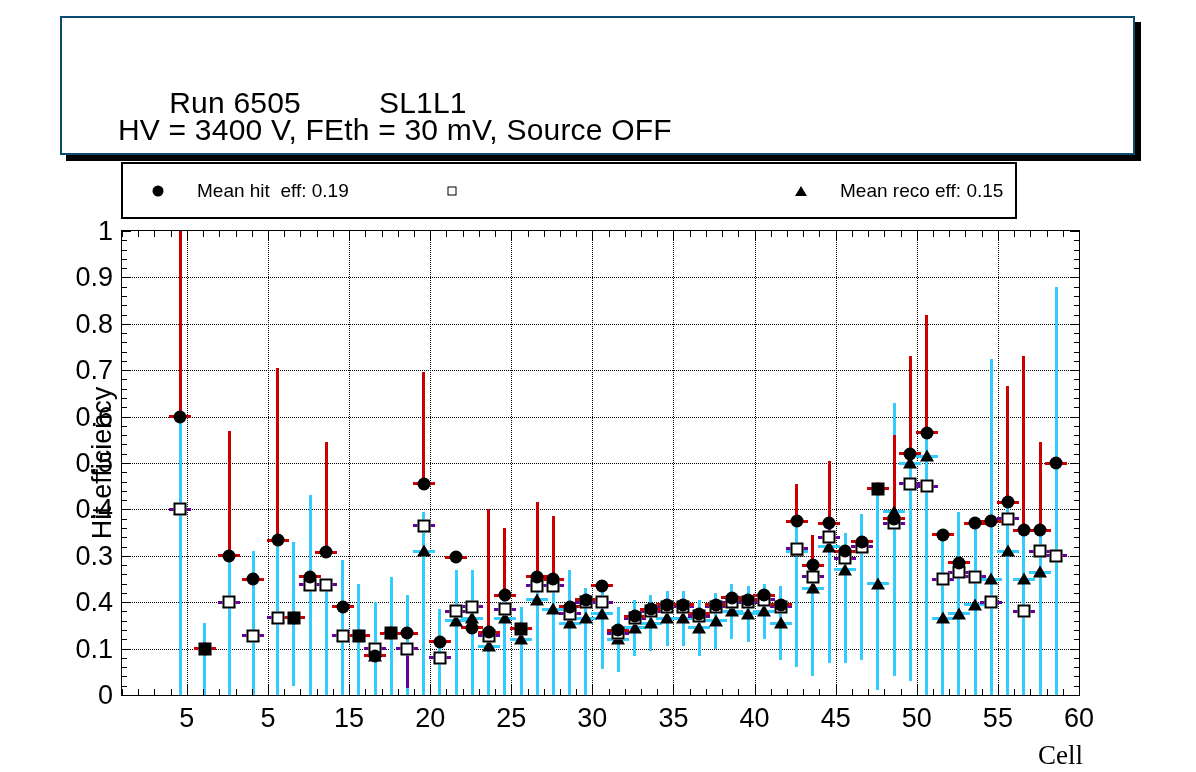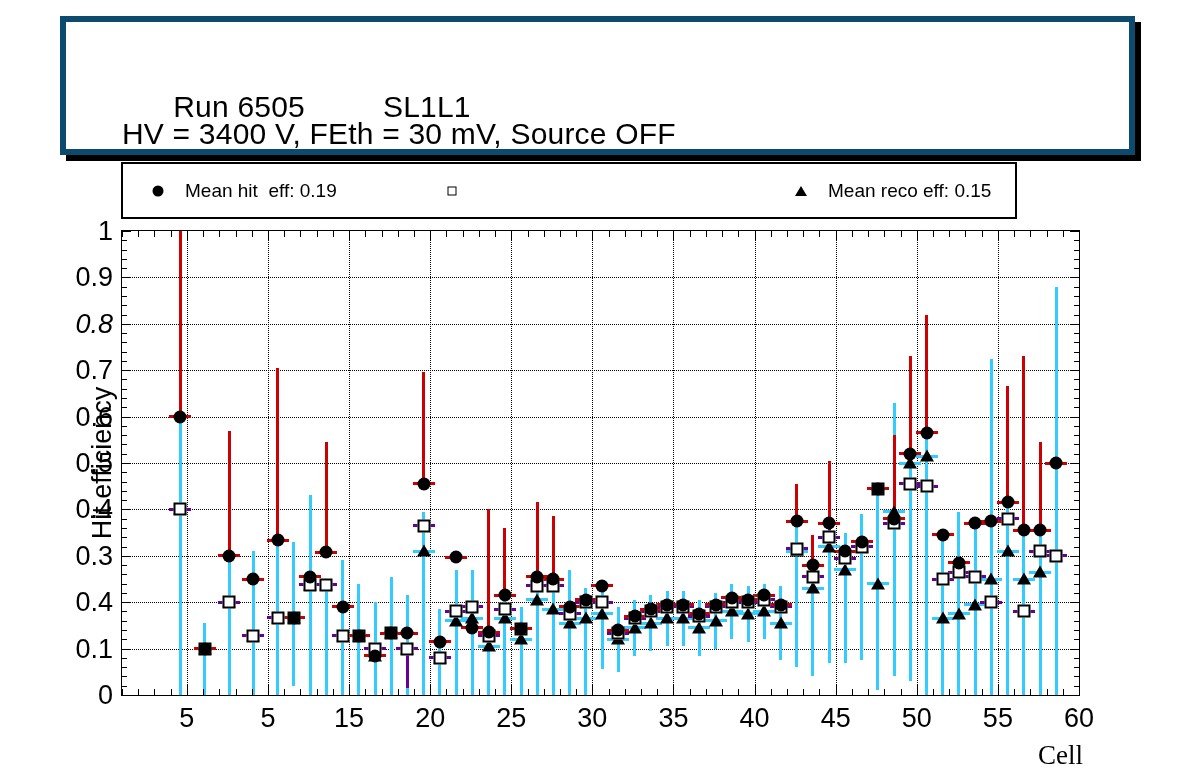--- a/index.html
+++ b/index.html
@@ -10,40 +10,40 @@
   }
   #root{position:absolute;left:0;top:0;width:1196px;height:772px;}
 
   
   .title-shadow{
     position:absolute;left:66px;top:22px;width:1075px;height:139px;
     background:#000000;
   }
   .title-box{
     position:absolute;left:60px;top:16px;width:1075px;height:139px;
-    background:#ffffff;border:6px solid #0c4a6e;box-sizing:border-box;
+    background:#ffffff;border:2px solid #0c4a6e;box-sizing:border-box;
   }
   .title-line{
     position:absolute;left:56px;color:#000;white-space:pre;
     font-size:30px;letter-spacing:.2px;
   }
   .title-line.l1{top:34px;}
   .title-line.l2{top:95px;}
   .title-run{display:inline-block;}
   .title-sl{display:inline-block;margin-left:78px;}
 
   
   .legend-box{
     position:absolute;left:121px;top:162px;width:896px;height:57px;
     background:#ffffff;border:2px solid #000000;box-sizing:border-box;
   }
   .legend-entry{
     position:absolute;top:0;height:100%;display:flex;align-items:center;
   }
-  .legend-entry .lg-txt{font-size:19px;color:#000;white-space:pre;margin-left:16px;}
+  .legend-entry .lg-txt{font-size:19px;color:#000;white-space:pre;margin-left:28px;}
   .legend-mark{width:22px;height:22px;position:relative;}
   .mk-circle{
     position:absolute;left:50%;top:50%;width:11px;height:11px;
     transform:translate(-50%,-50%);border-radius:50%;background:#000;
   }
   .mk-square{
     position:absolute;left:50%;top:50%;width:9px;height:9px;
     transform:translate(-50%,-50%);border:1.6px solid #000;background:#fff;
     box-sizing:border-box;
   }
@@ -583,21 +583,21 @@
         <div class="tick-yr" style="top: 232px;"></div>
         <div class="ylab" style="top: 232px;">0.5</div>
         <div class="tick-y" style="top: 185.6px;"></div>
         <div class="tick-yr" style="top: 185.6px;"></div>
         <div class="ylab" style="top: 185.6px;">0.6</div>
         <div class="tick-y" style="top: 139.2px;"></div>
         <div class="tick-yr" style="top: 139.2px;"></div>
         <div class="ylab" style="top: 139.2px;">0.7</div>
         <div class="tick-y" style="top: 92.8px;"></div>
         <div class="tick-yr" style="top: 92.8px;"></div>
-        <div class="ylab" style="top: 92.8px; font-style: italic;">0.8</div>
+        <div class="ylab" style="top: 92.8px;">0.8</div>
         <div class="tick-y" style="top: 46.4px;"></div>
         <div class="tick-yr" style="top: 46.4px;"></div>
         <div class="ylab" style="top: 46.4px;">0.9</div>
         <div class="tick-y" style="top: 0px;"></div>
         <div class="tick-yr" style="top: 0px;"></div>
         <div class="ylab" style="top: 0px;">1</div>
         <div class="tick-y minor" style="top: 454.72px;"></div>
         <div class="tick-yr minor" style="top: 454.72px;"></div>
         <div class="tick-y minor" style="top: 445.44px;"></div>
         <div class="tick-yr minor" style="top: 445.44px;"></div>

